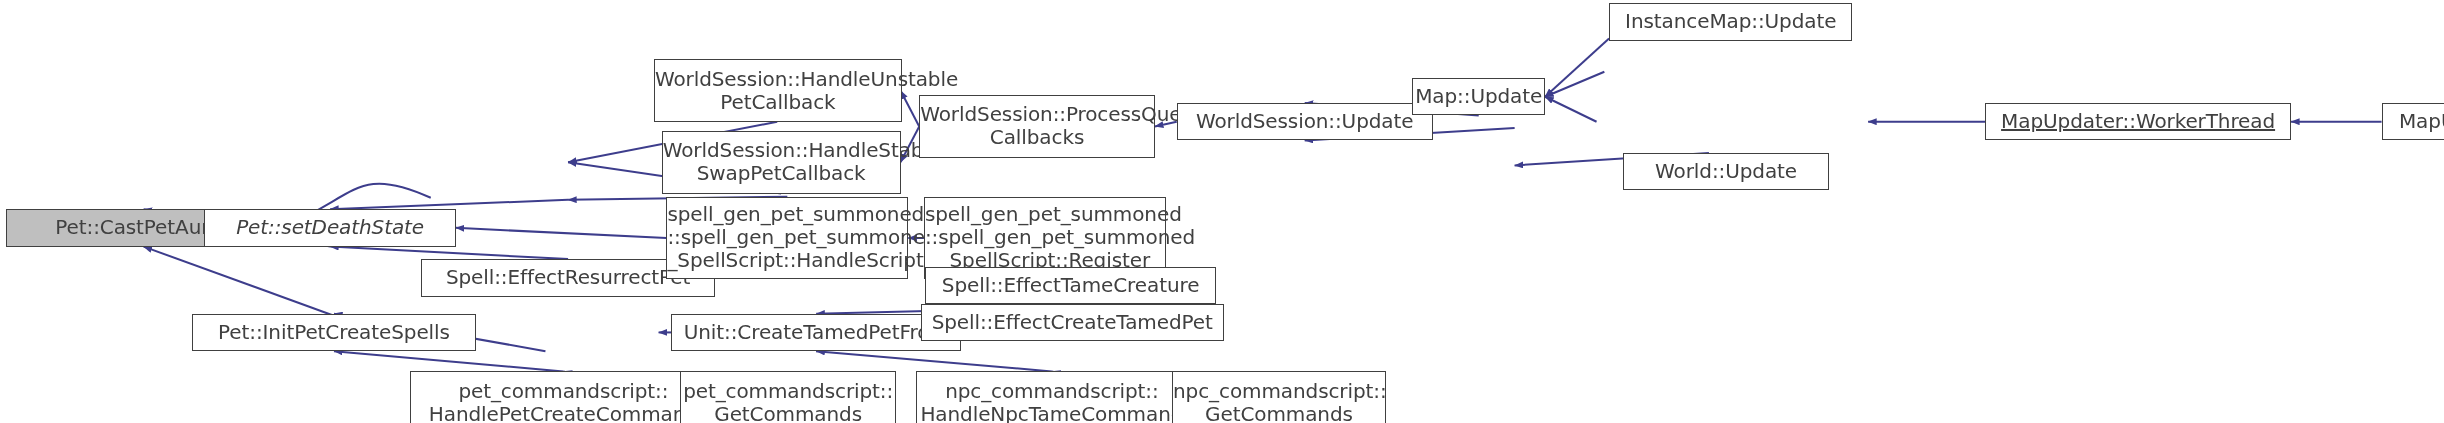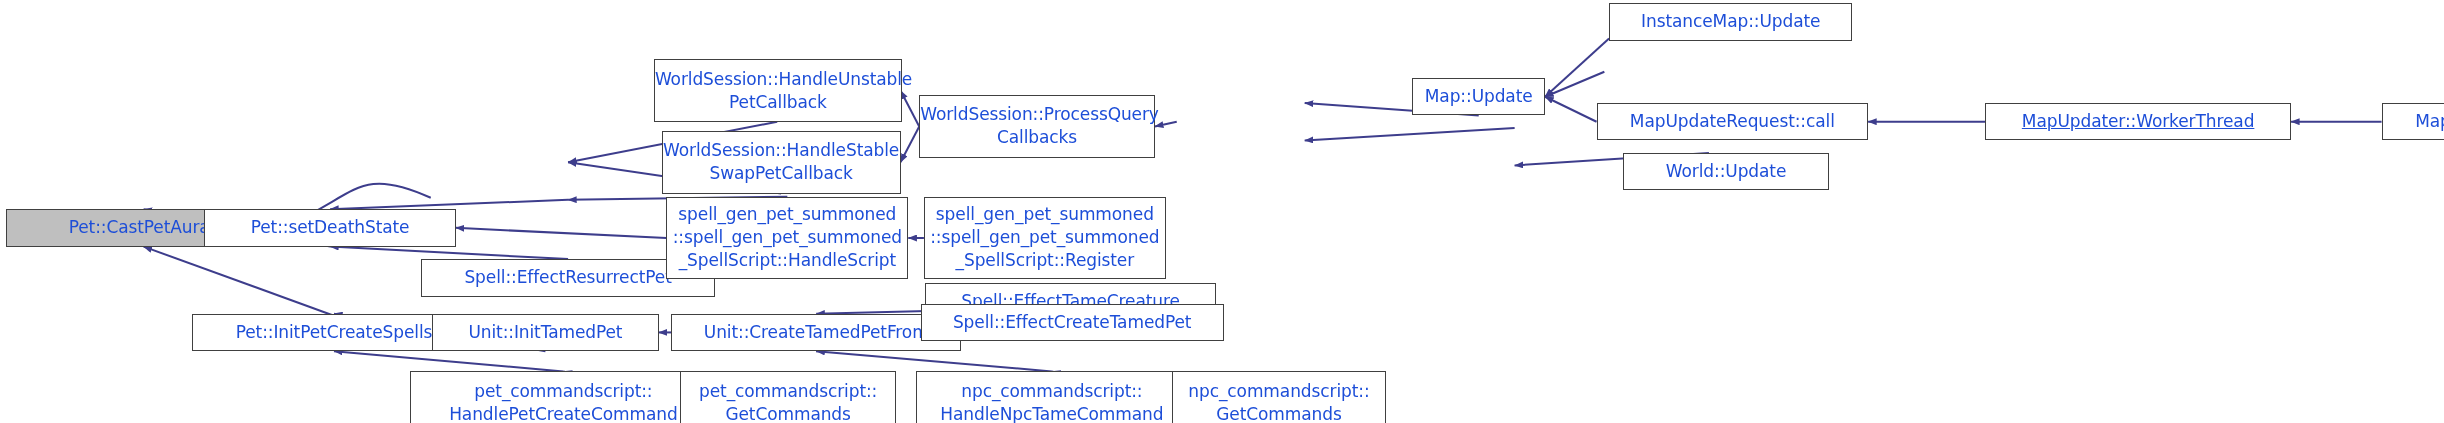--- a/index.html
+++ b/index.html
@@ -23,22 +23,22 @@
     top: 0;
     width: 2444px;
     height: 423px;
     pointer-events: none;
   }
   .node {
     position: absolute;
     box-sizing: border-box;
     border: 1px solid #404040;
     background: #ffffff;
-    color: #1d4ed8;
-    font-size: 17px;
+    color: #404040;
+    font-size: 20px;
     line-height: 23px;
     text-align: center;
     display: flex;
     align-items: center;
     justify-content: center;
     white-space: pre-line;
     letter-spacing: -0.1px;
     z-index: 2;
   }
   .node.current {
@@ -86,44 +86,43 @@
       <path d="M545.4521072796936,351.14942528735634 L333.98212005108553,313.69348659003833" fill="none" stroke="#3d3d8c" stroke-width="2" marker-end="url(#ah)"></path>
       <path d="M563.3997445721584,371.4380587484036 L333.98212005108553,351.14942528735634" fill="none" stroke="#3d3d8c" stroke-width="2" marker-end="url(#ah)"></path>
       <path d="M671.0855683269476,332.42145593869736 L658.6002554278416,332.42145593869736" fill="none" stroke="#3d3d8c" stroke-width="2" marker-end="url(#ah)"></path>
       <path d="M1070.6155810983396,307.4508301404853 L816.2273307790549,313.69348659003833" fill="none" stroke="#3d3d8c" stroke-width="2" marker-end="url(#ah)"></path>
       <path d="M1072.176245210728,319.9361430395913 L816.2273307790549,351.14942528735634" fill="none" stroke="#3d3d8c" stroke-width="2" marker-end="url(#ah)"></path>
       <path d="M1051.8876117496807,371.4380587484036 L816.2273307790549,351.14942528735634" fill="none" stroke="#3d3d8c" stroke-width="2" marker-end="url(#ah)"></path>
       <path d="M788.1353767560663,433.8646232439336 L563.3997445721584,371.4380587484036" fill="none" stroke="#3d3d8c" stroke-width="2" marker-end="url(#ah)"></path>
       <path d="M1278.964240102171,433.8646232439336 L1051.8876117496807,371.4380587484036" fill="none" stroke="#3d3d8c" stroke-width="2" marker-end="url(#ah)"></path>
     </svg>
 <div class="node current" style="left: 6.24266px; top: 209.129px; width: 274.677px; height: 37.4559px;"><span class="node-label">Pet::CastPetAuras</span></div>
-    <div class="node" style="left: 204.447px; top: 209.129px; width: 251.267px; height: 37.4559px;"><span class="node-label">Pet::setDeathState</span></div>
+    <div class="node" style="left: 204.447px; top: 209.129px; width: 251.267px; height: 37.4559px; font-style: italic;"><span class="node-label">Pet::setDeathState</span></div>
     <div class="node" style="left: 421.379px; top: 259.07px; width: 293.405px; height: 37.4559px;"><span class="node-label">Spell::EffectResurrectPet</span></div>
     <div class="node" style="left: 191.962px; top: 313.693px; width: 284.041px; height: 37.4559px;"><span class="node-label">Pet::InitPetCreateSpells</span></div>
     <div class="node" style="left: 653.918px; top: 59.3052px; width: 248px; height: 62.4266px;"><span class="node-label">WorldSession::HandleUnstable
 PetCallback</span></div>
     <div class="node" style="left: 661.722px; top: 131.096px; width: 238.782px; height: 62.4266px;"><span class="node-label">WorldSession::HandleStable
 SwapPetCallback</span></div>
     <div class="node" style="left: 666.404px; top: 196.644px; width: 241.903px; height: 82.7152px;"><span class="node-label">spell_gen_pet_summoned
 ::spell_gen_pet_summoned
 _SpellScript::HandleScript</span></div>
     <div class="node" style="left: 923.913px; top: 196.644px; width: 241.903px; height: 82.7152px;"><span class="node-label">spell_gen_pet_summoned
 ::spell_gen_pet_summoned
 _SpellScript::Register</span></div>
     <div class="node" style="left: 919.231px; top: 95.2005px; width: 235.66px; height: 62.4266px;"><span class="node-label">WorldSession::ProcessQuery
 Callbacks</span></div>
+    <div class="node" style="left: 1176.74px; top: 103.004px; width: 255.949px; height: 37.4559px;"><span class="node-label">WorldSession::Update</span></div>
     <div class="node" style="left: 1412.4px; top: 78.0332px; width: 132.656px; height: 37.4559px;"><span class="node-label">Map::Update</span></div>
     <div class="node" style="left: 1609.04px; top: 3.12133px; width: 243.464px; height: 37.4559px;"><span class="node-label">InstanceMap::Update</span></div>
-    <div class="node" style="left: 1596.56px; top: 103.004px; width: 271.556px; height: 37.4559px;"><span class="node-label">MapUpdateRequest::call</span></div>
     <div class="node" style="left: 1623.09px; top: 152.945px; width: 206px; height: 37.4559px;"><span class="node-label">World::Update</span></div>
     <div class="node" style="left: 1985.16px; top: 103.004px; width: 305.89px; height: 37.4559px; text-decoration: underline;"><span class="node-label">MapUpdater::WorkerThread</span></div>
     <div class="node" style="left: 2381.57px; top: 103.004px; width: 249.706px; height: 37.4559px;"><span class="node-label">MapUpdater::activate</span></div>
-    <div class="node" style="left: 432.304px; top: 313.693px; width: 226.296px; height: 37.4559px;"><span class="node-label">Unit::InitTamedPet</span></div>
     <div class="node" style="left: 671.086px; top: 313.693px; width: 290.284px; height: 37.4559px;"><span class="node-label">Unit::CreateTamedPetFrom</span></div>
-    <div class="node" style="left: 925.474px; top: 283px; width: 290.284px; height: 37.4559px;"><span class="node-label">Spell::EffectTameCreature</span></div>
+    <div class="node" style="left: 925.474px; top: 267px; width: 290.284px; height: 37.4559px;"><span class="node-label">Spell::EffectTameCreature</span></div>
     <div class="node" style="left: 920.792px; top: 304px; width: 302.769px; height: 37.4559px;"><span class="node-label">Spell::EffectCreateTamedPet</span></div>
     <div class="node" style="left: 410.455px; top: 371.438px; width: 305.89px; height: 62.4266px;"><span class="node-label">pet_commandscript::
 HandlePetCreateCommand</span></div>
     <div class="node" style="left: 680.45px; top: 371.438px; width: 215.372px; height: 62.4266px;"><span class="node-label">pet_commandscript::
 GetCommands</span></div>
     <div class="node" style="left: 916.11px; top: 371.438px; width: 271.556px; height: 62.4266px;"><span class="node-label">npc_commandscript::
 HandleNpcTameCommand</span></div>
     <div class="node" style="left: 1172.06px; top: 371.438px; width: 213.811px; height: 62.4266px;"><span class="node-label">npc_commandscript::
 GetCommands</span></div>
   </div>

